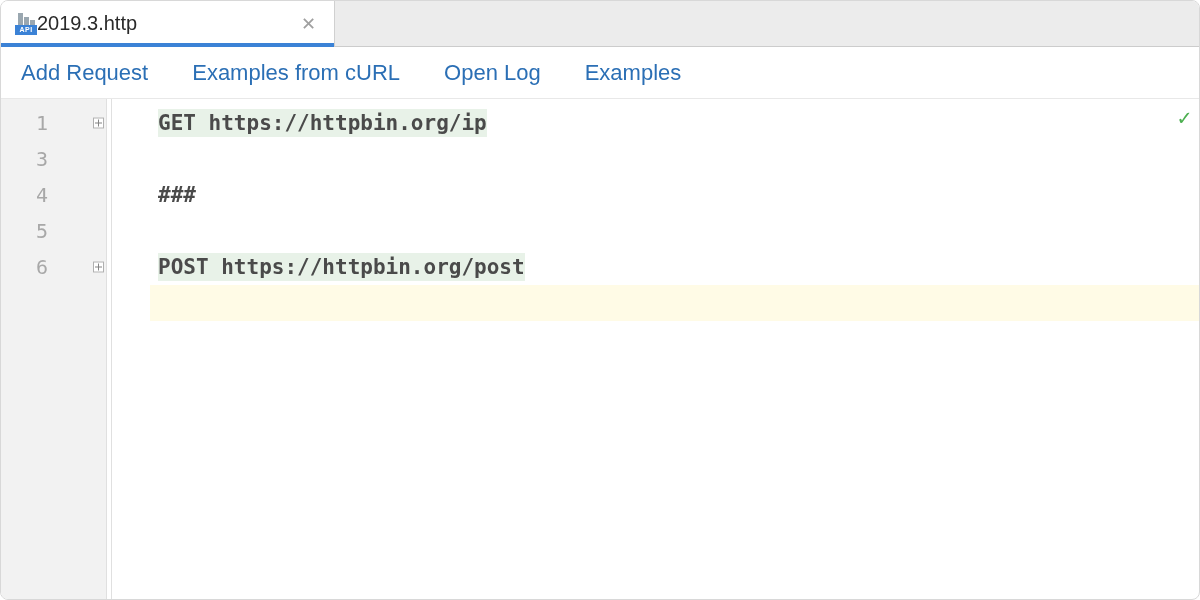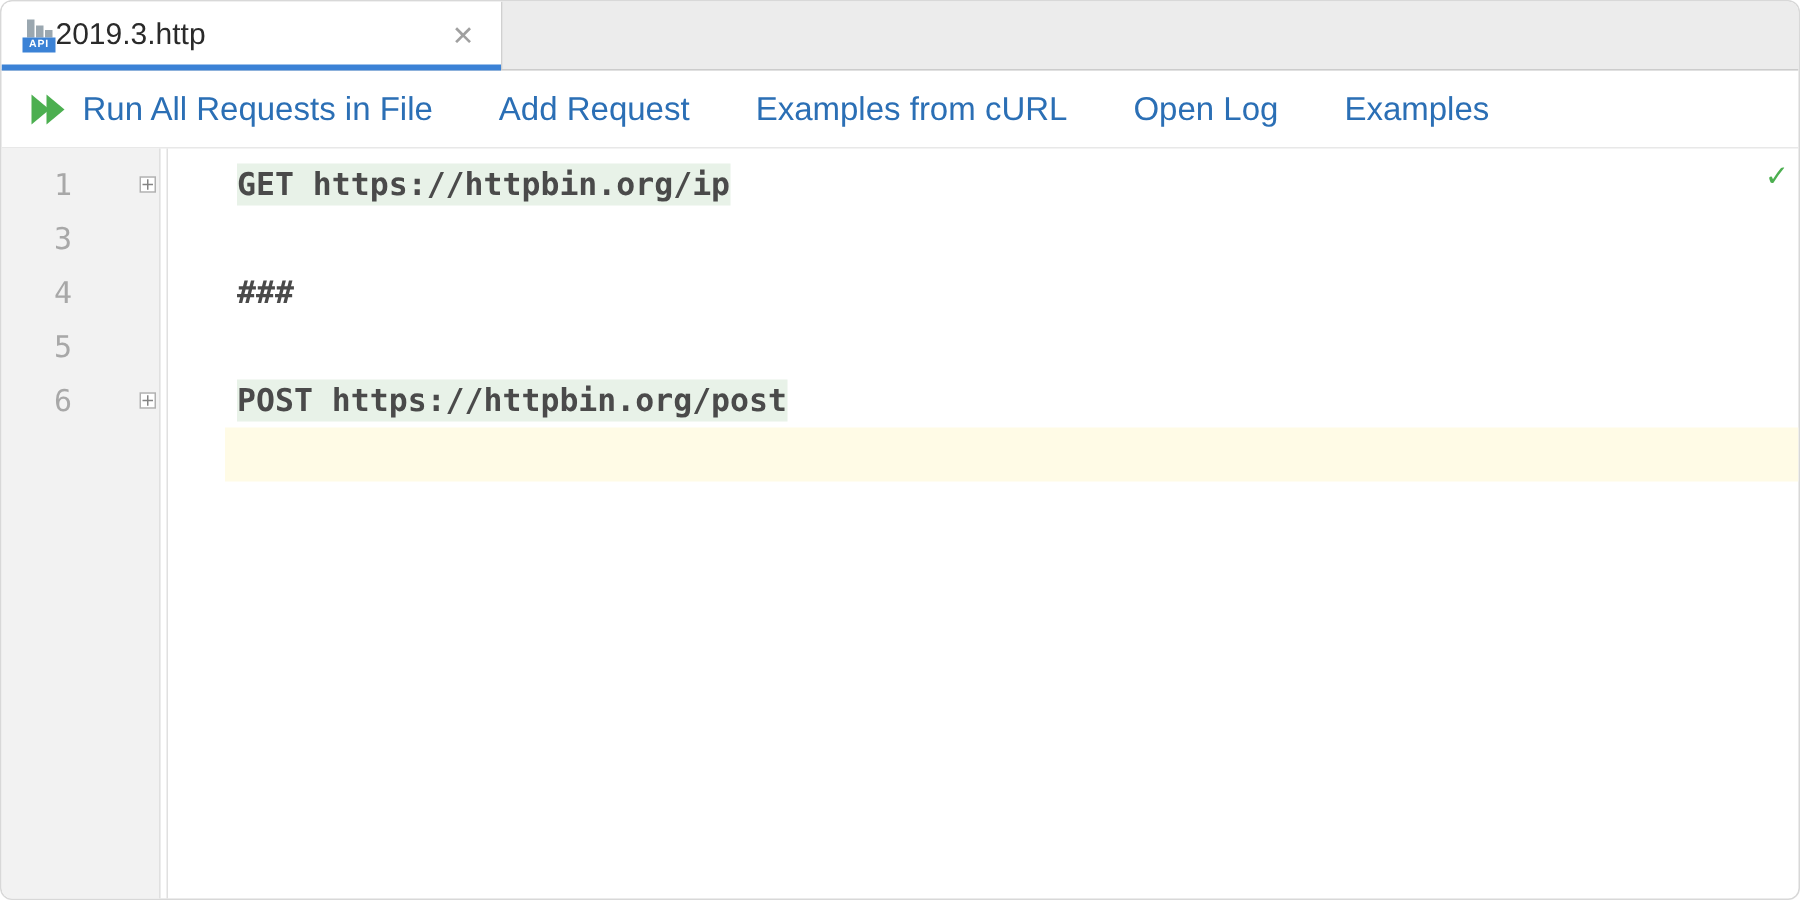--- a/index.html
+++ b/index.html
@@ -221,24 +221,20 @@
           <span></span>
         </div>
       <div class="api">API</div>
     </div>
     <span class="tab-label">2019.3.http</span>
     <span class="tab-close">✕</span>
   </div>
 </div>
 
 <div class="action-bar">
-  <div class="run-group">
-    <div class="run-icon"></div>
-    <span class="action-link">Run All Requests in File</span>
-  </div>
   <span class="action-link">Add Request</span>
   <span class="action-link">Examples from cURL</span>
   <span class="action-link">Open Log</span>
   <span class="action-link">Examples</span>
 </div>
 
 <div class="editor-area">
   <div class="gutter" id="gutter">
       <div class="gutter-row">
         <span class="gutter-num">1</span>

